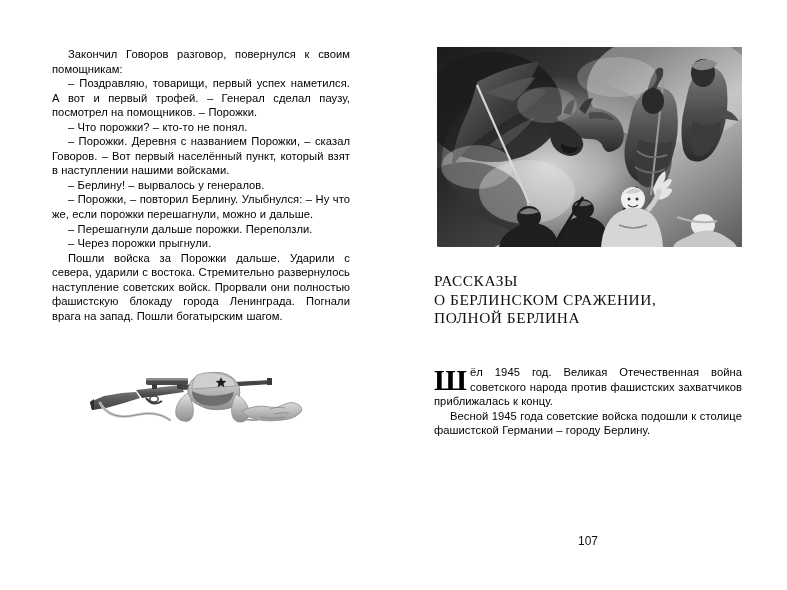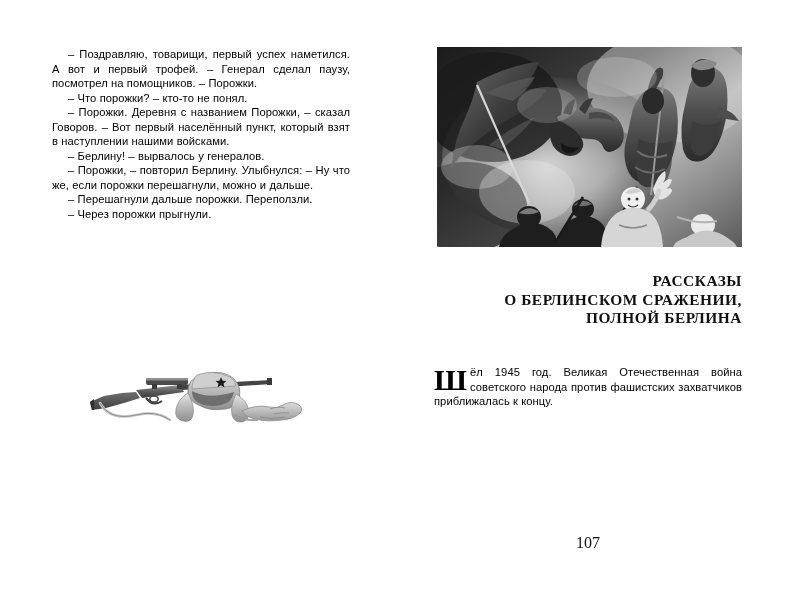--- a/index.html
+++ b/index.html
@@ -60,24 +60,24 @@
   }
   .illus-top svg { display: block; width: 100%; height: 100%; }
 
   
   .heading {
     position: absolute;
     left: 434px;
     top: 272px;
     width: 308px;
     font-family: "Liberation Serif", "DejaVu Serif", serif;
-    font-weight: bold;
+    font-weight: normal;
     font-size: 15.4px;
     line-height: 18.6px;
-    text-align: right;
+    text-align: left;
     letter-spacing: 0.035em;
     color: #111;
   }
   .heading div { white-space: nowrap; }
 
   
   .right-body {
     position: absolute;
     left: 434px;
     top: 365px;
@@ -106,38 +106,40 @@
   }
   .illus-bottom svg { display: block; width: 100%; height: 100%; }
 
   
   .page-number {
     position: absolute;
     left: 434px;
     top: 534px;
     width: 308px;
     text-align: center;
-    font-family: Liberation Serif, serif;
-    font-size: 16px;
+    font-family: Liberation Sans, sans-serif;
+    font-size: 12px;
     color: #111;
   }
 </style>
 </head>
 <body>
 
 <div class="page">
 
   <div class="col-left">
+    <p class="para indent">Закончил Говоров разговор, повернулся к своим помощникам:</p>
     <p class="para indent">– Поздравляю, товарищи, первый успех наметился. А вот и первый трофей. – Генерал сделал паузу, посмотрел на помощников. – Порожки.</p>
     <p class="para indent">– Что порожки? – кто-то не понял.</p>
     <p class="para indent">– Порожки. Деревня с названием Порожки, – сказал Говоров. – Вот первый населённый пункт, который взят в наступлении нашими войсками.</p>
     <p class="para indent">– Берлину! – вырвалось у генералов.</p>
     <p class="para indent">– Порожки, – повторил Берлину. Улыбнулся: – Ну что же, если порожки перешагнули, можно и дальше.</p>
     <p class="para indent">– Перешагнули дальше порожки. Переползли.</p>
     <p class="para indent">– Через порожки прыгнули.</p>
+    <p class="para indent">Пошли войска за Порожки дальше. Ударили с севера, ударили с востока. Стремительно развернулось наступление советских войск. Прорвали они полностью фашистскую блокаду города Ленинграда. Погнали врага на запад. Пошли богатырским шагом.</p>
   </div>
 
   <div class="illus-bottom">
     <svg viewBox="0 0 224 58" xmlns="http://www.w3.org/2000/svg" aria-hidden="true">
       <defs>
         <linearGradient id="gmetal" x1="0" y1="0" x2="0" y2="1">
           <stop offset="0%" stop-color="#8d8d8d"></stop>
           <stop offset="55%" stop-color="#575757"></stop>
           <stop offset="100%" stop-color="#3b3b3b"></stop>
         </linearGradient>
@@ -292,17 +294,18 @@
   </div>
 
   <div class="heading">
     <div>РАССКАЗЫ</div>
     <div>О БЕРЛИНСКОМ СРАЖЕНИИ,</div>
     <div>ПОЛНОЙ БЕРЛИНА</div>
   </div>
 
   <div class="right-body">
     <p class="para noindent dropcap-wrap"><span class="dropcap">Ш</span><span>ёл 1945 год. Великая Отечественная война советского народа против фашистских захватчиков приближалась к концу.</span></p>
+    <p class="para indent">Весной 1945 года советские войска подошли к столице фашистской Германии – городу Берлину.</p>
   </div>
 
   <div class="page-number">107</div>
 
 </div>
 
 </body></html>

